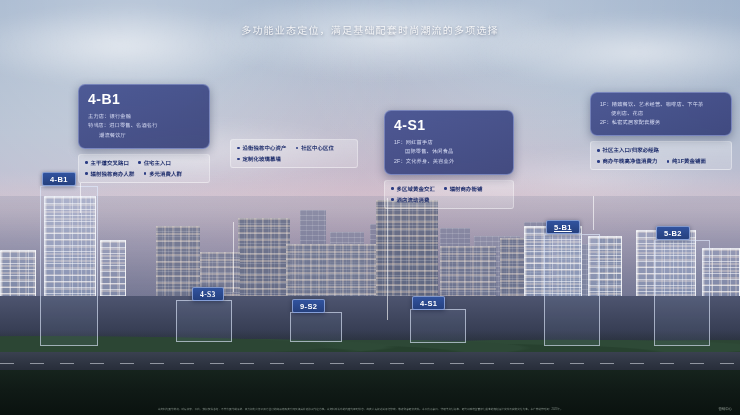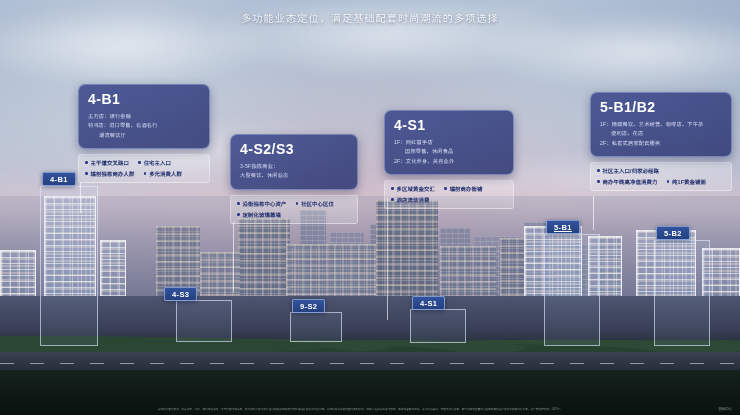--- a/index.html
+++ b/index.html
@@ -115,21 +115,21 @@
   }
 
   
   #header { position:absolute; left:0; top:0; width:740px; text-align:center; z-index:40; }
   #main-title {
     margin-top:22px; font-size:20px; font-weight:700; color:#ffffff; letter-spacing:1px;
     text-shadow:0 1px 4px rgba(30,40,70,.55);
   }
   #main-title .sep { color:rgba(255,255,255,.72); font-weight:400; padding:0 5px; }
   #subtitle {
-    margin-top:10px; font-size:10px; color:rgba(255,255,255,.88); letter-spacing:1.2px;
+    margin-top:22px; font-size:10px; color:rgba(255,255,255,.88); letter-spacing:1.2px;
     text-shadow:0 1px 3px rgba(30,40,70,.5);
   }
 
   
   .callout { position:absolute; z-index:30; }
   .card {
     background:linear-gradient(160deg, rgba(62,74,140,.88), rgba(48,58,116,.88));
     border:1px solid rgba(168,182,236,.5);
     border-radius:7px;
     padding:7px 9px 8px 9px;
@@ -321,27 +321,20 @@
       </div>
     <div class="tag">
         <span class="dot"></span>
         <span>多元消费人群</span>
       </div>
   </div>
 </div>
 <div class="leader v" style="left:80px; top:183px; height:30px;"></div>
 
 <div class="callout" style="left:230px; top:134px; width:128px;">
-  <div class="card">
-    <div class="card-code">4-S2/S3</div>
-    <div class="card-lines">
-      <div>3-5F独栋商业：</div>
-      <div>大型餐饮、休闲业态</div>
-    </div>
-  </div>
   <div class="tags">
     <div class="tag">
         <span class="dot"></span>
         <span>沿街独栋中心资产</span>
       </div>
     <div class="tag">
         <span class="dot"></span>
         <span>社区中心区位</span>
       </div>
     <div class="tag">
@@ -373,21 +366,20 @@
     <div class="tag">
         <span class="dot"></span>
         <span>酒店流动消费</span>
       </div>
   </div>
 </div>
 <div class="leader v" style="left:387px; top:198px; height:122px;"></div>
 
 <div class="callout" style="left:590px; top:92px; width:142px;">
   <div class="card">
-    <div class="card-code">5-B1/B2</div>
     <div class="card-lines">
       <div>1F：精致餐饮、艺术经营、咖啡店、下午茶</div>
       <div class="ind">便利店、花店</div>
       <div>2F：私密式居家配套服务</div>
     </div>
   </div>
   <div class="tags">
     <div class="tag">
         <span class="dot"></span>
         <span>社区主入口/归家必经路</span>
@@ -400,21 +392,21 @@
         <span class="dot"></span>
         <span>纯1F黄金铺面</span>
       </div>
   </div>
 </div>
 <div class="leader v" style="left:593px; top:196px; height:34px;"></div>
 
 <div class="bld-label" style="left:42px;  top:172px;">4-B1</div>
 <div class="bld-outline" style="left:40px; top:186px; width:58px; height:160px;"></div>
 
-<div class="bld-label" style="left:164px; top:287px;">4-S3</div>
+<div class="bld-label" style="left:192px; top:287px;font-family:Liberation Serif, serif;">4-S3</div>
 <div class="bld-outline" style="left:176px; top:300px; width:56px; height:42px;"></div>
 
 <div class="bld-label" style="left:292px; top:299px;">9-S2</div>
 <div class="bld-outline" style="left:290px; top:312px; width:52px; height:30px;"></div>
 
 <div class="bld-label" style="left:412px; top:296px;">4-S1</div>
 <div class="bld-outline" style="left:410px; top:309px; width:56px; height:34px;"></div>
 
 <div class="bld-label" style="left:546px; top:220px;text-decoration:underline;">5-B1</div>
 <div class="bld-outline" style="left:544px; top:234px; width:56px; height:112px;"></div>

